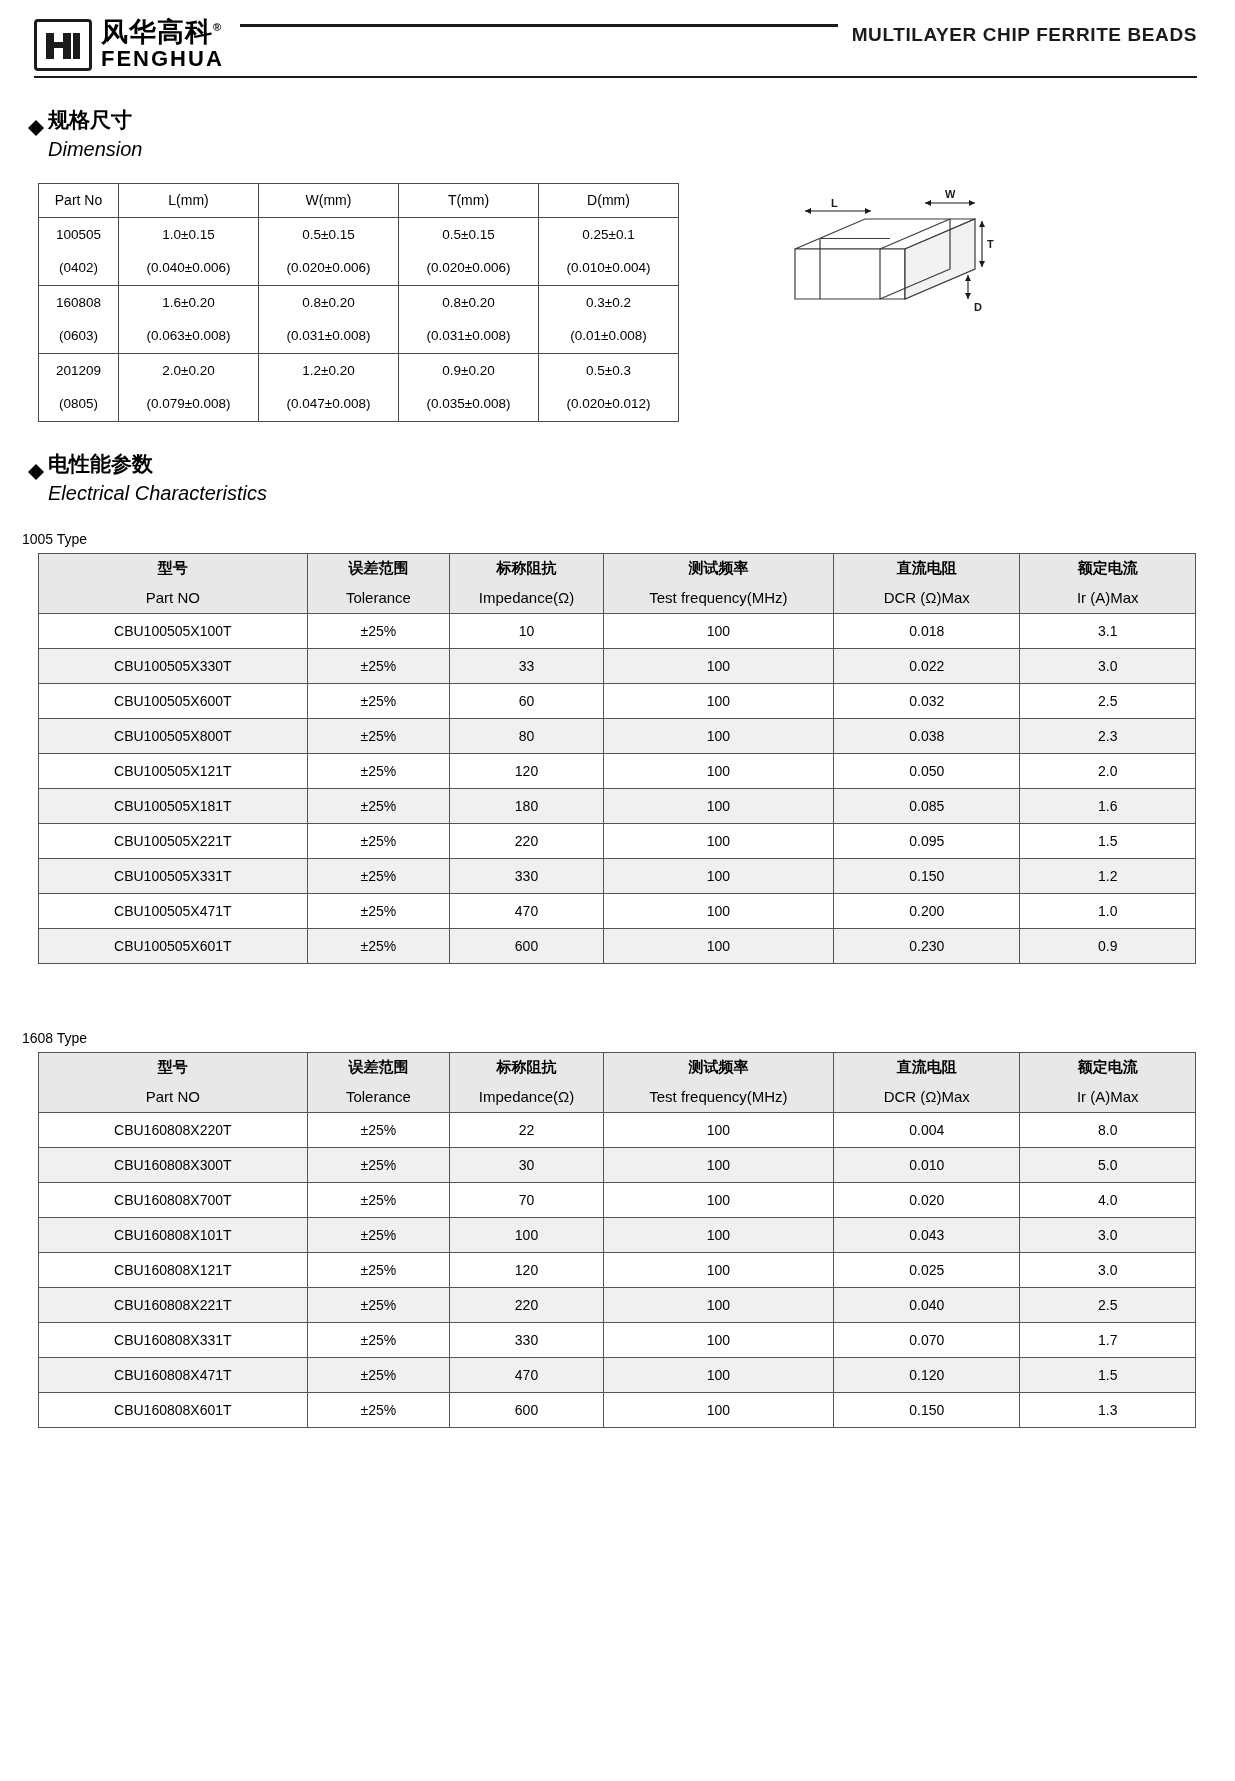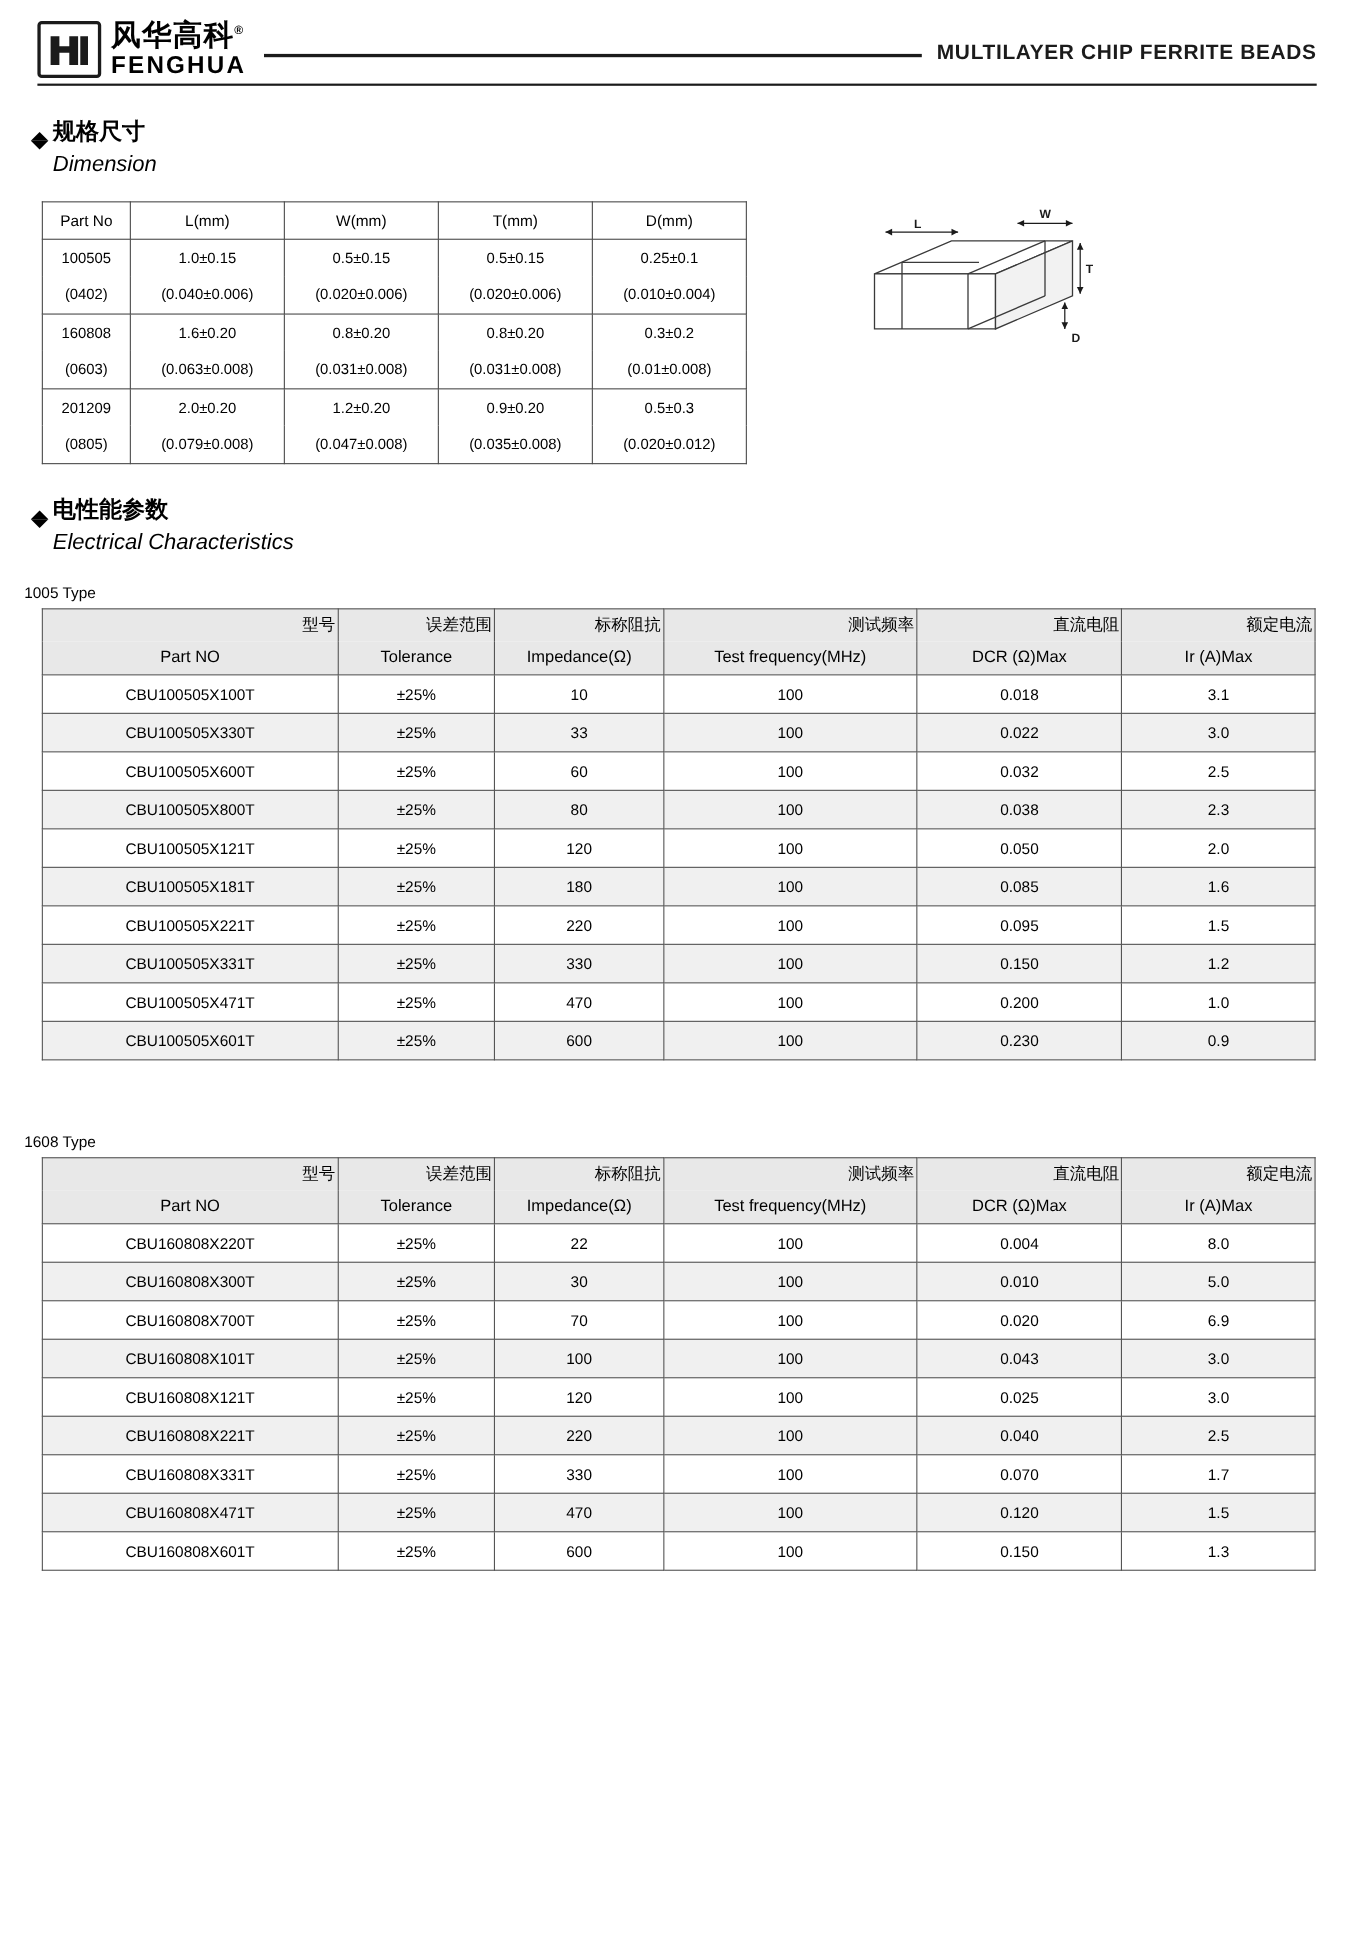--- a/index.html
+++ b/index.html
@@ -18,21 +18,21 @@
     width: 1235px;
     min-height: 1781px;
     position: relative;
     padding: 0;
     box-sizing: border-box;
   }
 
   
   .header {
     display: flex;
-    align-items: center;
+    align-items: flex-start;
     padding: 18px 38px 0 34px;
     box-sizing: border-box;
   }
   .logo-block {
     display: flex;
     align-items: center;
     flex: 0 0 auto;
   }
   .logo-mark {
     width: 58px;
@@ -180,21 +180,21 @@
     font-weight: normal;
     height: 35px;
     box-sizing: border-box;
     padding: 0 2px;
   }
   table.elec thead th {
     background: #e8e8e8;
     height: 30px;
     font-size: 15px;
   }
-  table.elec thead th.cn { font-weight: normal; border-bottom: none; text-align: right; }
+  table.elec thead th.cn { font-weight: bold; border-bottom: none; }
   table.elec thead th.en { border-top: none; }
   table.elec tbody tr:nth-child(even) td { background: #f0f0f0; }
   table.elec tbody tr:nth-child(odd) td { background: #ffffff; }
   col.c-part { width: 245px; }
   col.c-tol { width: 130px; }
   col.c-imp { width: 140px; }
   col.c-freq { width: 210px; }
   col.c-dcr { width: 170px; }
   col.c-ir { width: 160px; }
   .spacer-40 { height: 40px; }
@@ -495,21 +495,21 @@
         <td>100</td>
         <td>0.010</td>
         <td>5.0</td>
       </tr>
       <tr>
         <td>CBU160808X700T</td>
         <td>±25%</td>
         <td>70</td>
         <td>100</td>
         <td>0.020</td>
-        <td>6.9</td>
+        <td>4.0</td>
       </tr>
       <tr>
         <td>CBU160808X101T</td>
         <td>±25%</td>
         <td>100</td>
         <td>100</td>
         <td>0.043</td>
         <td>3.0</td>
       </tr>
       <tr>

